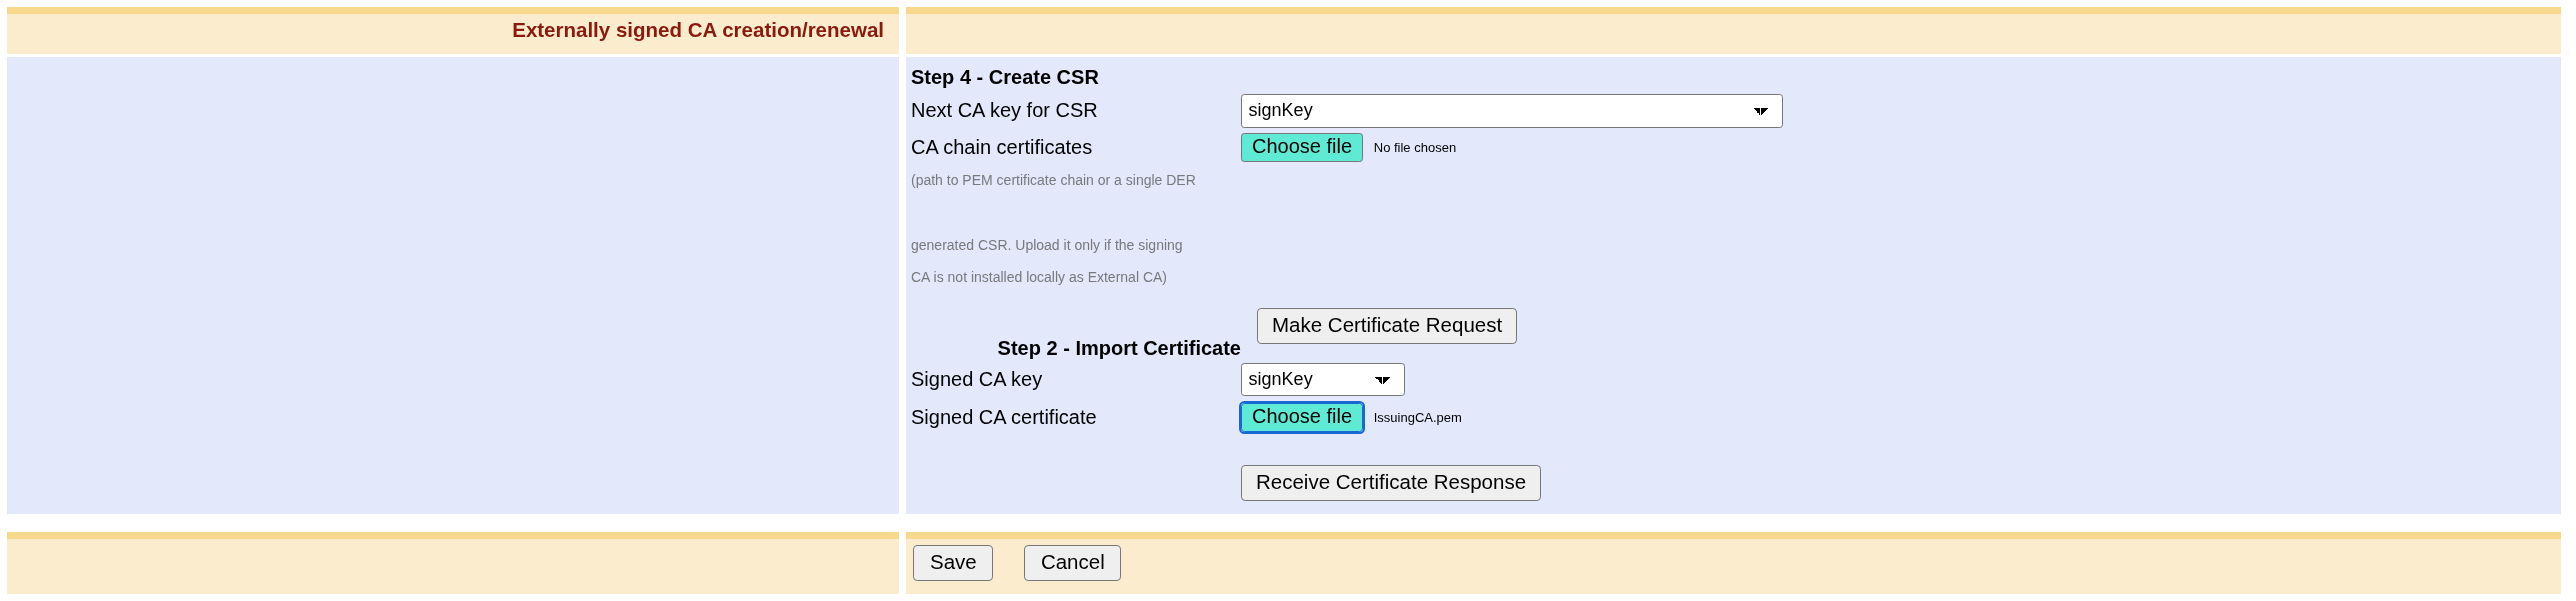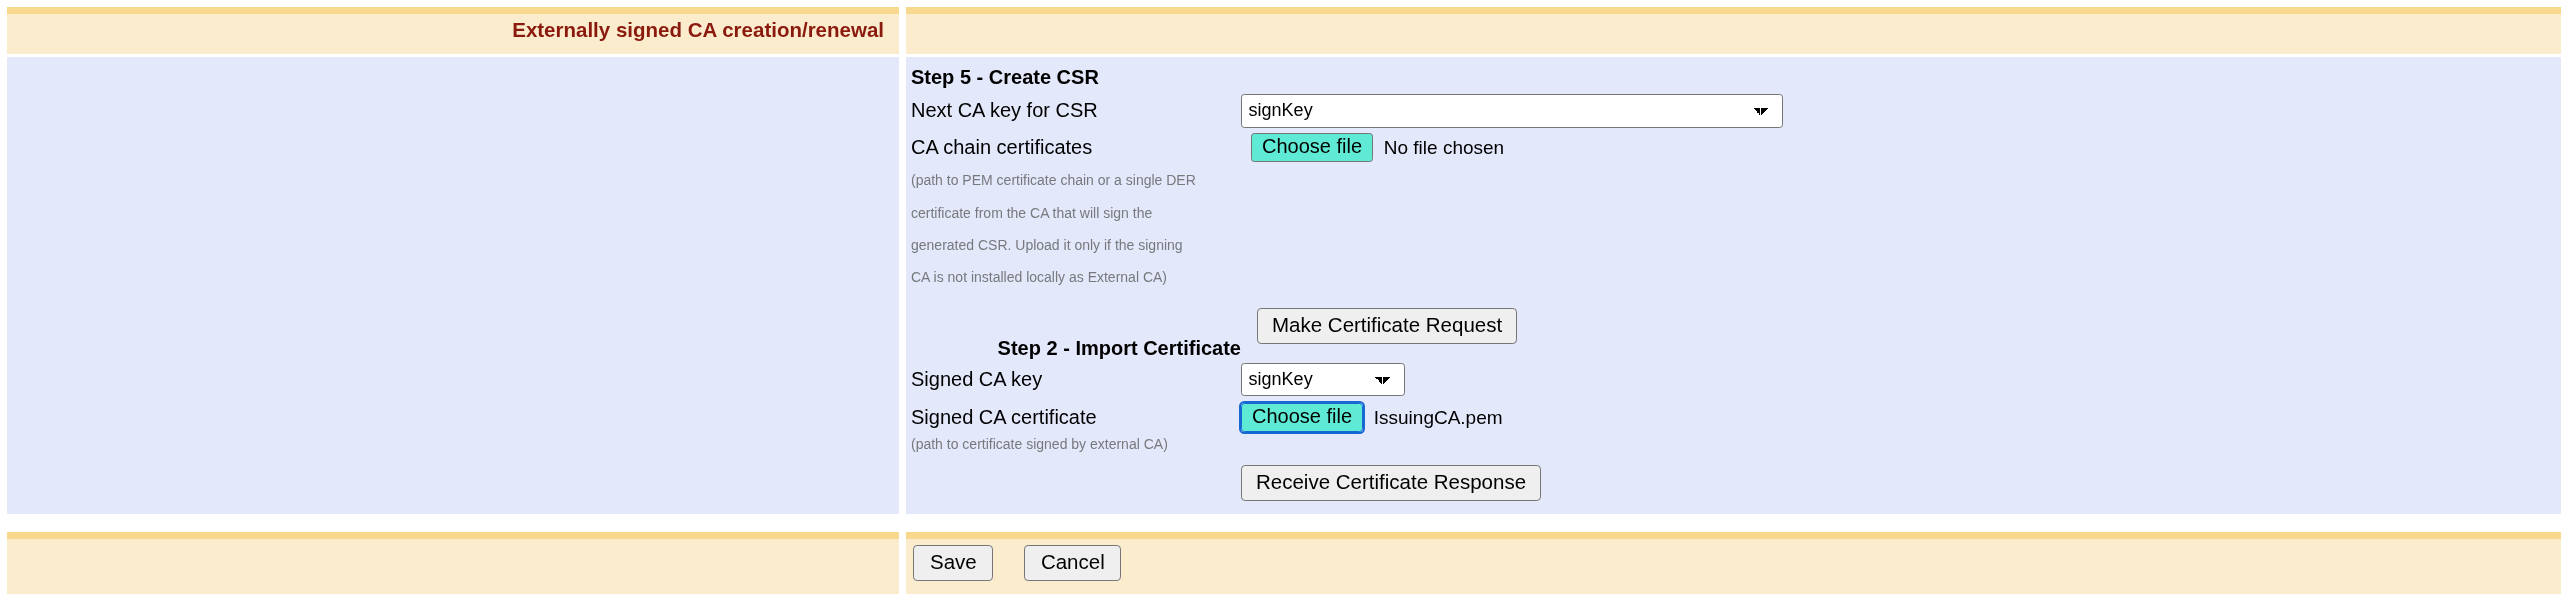--- a/index.html
+++ b/index.html
@@ -177,21 +177,21 @@
     line-height: 1.12;
     cursor: default;
   }
   .file-btn.focused {
     border-color: #1868d4;
     outline: 2.5px solid #1868d4;
     outline-offset: -0.8px;
     border-radius: 3.3px;
   }
   .file-name {
-    font-size: 19px;
+    font-size: 13px;
     color: #000000;
     margin-left: 10.7px;
     white-space: nowrap;
   }
 
   button.pushbtn {
     font-family: "Liberation Sans", sans-serif;
     font-size: 20.5px;
     color: #000000;
     background: #efefef;
@@ -237,57 +237,52 @@
 
   <div class="hdr-title" style="right:1692px;">Externally signed CA creation/renewal</div>
 
   <div class="body-left"></div>
 
   <div class="body-right">
     <div class="form">
 
       <div class="row" style="top:6.6px; height:28px; width:100%;">
         <div class="lbl-col">
-          <span class="step-head">Step 5 - Create CSR</span>
+          <span class="step-head">Step 4 - Create CSR</span>
         </div>
       </div>
 
       <div class="row" style="top:37px; height:33px; width:100%;">
         <div class="lbl-col">
           <span class="field-label">Next CA key for CSR</span>
         </div>
         <div class="ctl-col">
           <select class="combo combo-wide">
             <option>signKey</option>
           </select>
         </div>
       </div>
 
-      <div class="row" style="top:74px; height:33px; width:100%;gap:10px;">
+      <div class="row" style="top:74px; height:33px; width:100%;">
         <div class="lbl-col">
           <span class="field-label">CA chain certificates</span>
         </div>
         <div class="ctl-col">
           <span class="fileinput">
             <span class="file-btn">Choose file</span>
             <span class="file-name">No file chosen</span>
           </span>
         </div>
       </div>
 
       <div class="row" style="top:117px; height:13px; width:100%;">
         <div class="lbl-col">
           <span class="hint">(path to PEM certificate chain or a single DER</span>
         </div>
       </div>
-      <div class="row" style="top:150px; height:13px; width:100%;">
-        <div class="lbl-col">
-          <span class="hint">certificate from the CA that will sign the</span>
-        </div>
-      </div>
       <div class="row" style="top:182px; height:13px; width:100%;">
         <div class="lbl-col">
           <span class="hint">generated CSR. Upload it only if the signing</span>
         </div>
       </div>
       <div class="row" style="top:214px; height:13px; width:100%;">
         <div class="lbl-col">
           <span class="hint">CA is not installed locally as External CA)</span>
         </div>
       </div>
@@ -321,25 +316,20 @@
           <span class="field-label">Signed CA certificate</span>
         </div>
         <div class="ctl-col">
           <span class="fileinput">
             <span class="file-btn focused">Choose file</span>
             <span class="file-name">IssuingCA.pem</span>
           </span>
         </div>
       </div>
 
-      <div class="row" style="top:381px; height:13px; width:100%;">
-        <div class="lbl-col">
-          <span class="hint">(path to certificate signed by external CA)</span>
-        </div>
-      </div>
 
       <div class="row" style="top:407px; height:38px; width:100%;">
         <div class="lbl-col"></div>
         <div class="ctl-col">
           <button class="pushbtn">Receive Certificate Response</button>
         </div>
       </div>
 
     </div>
   </div>

